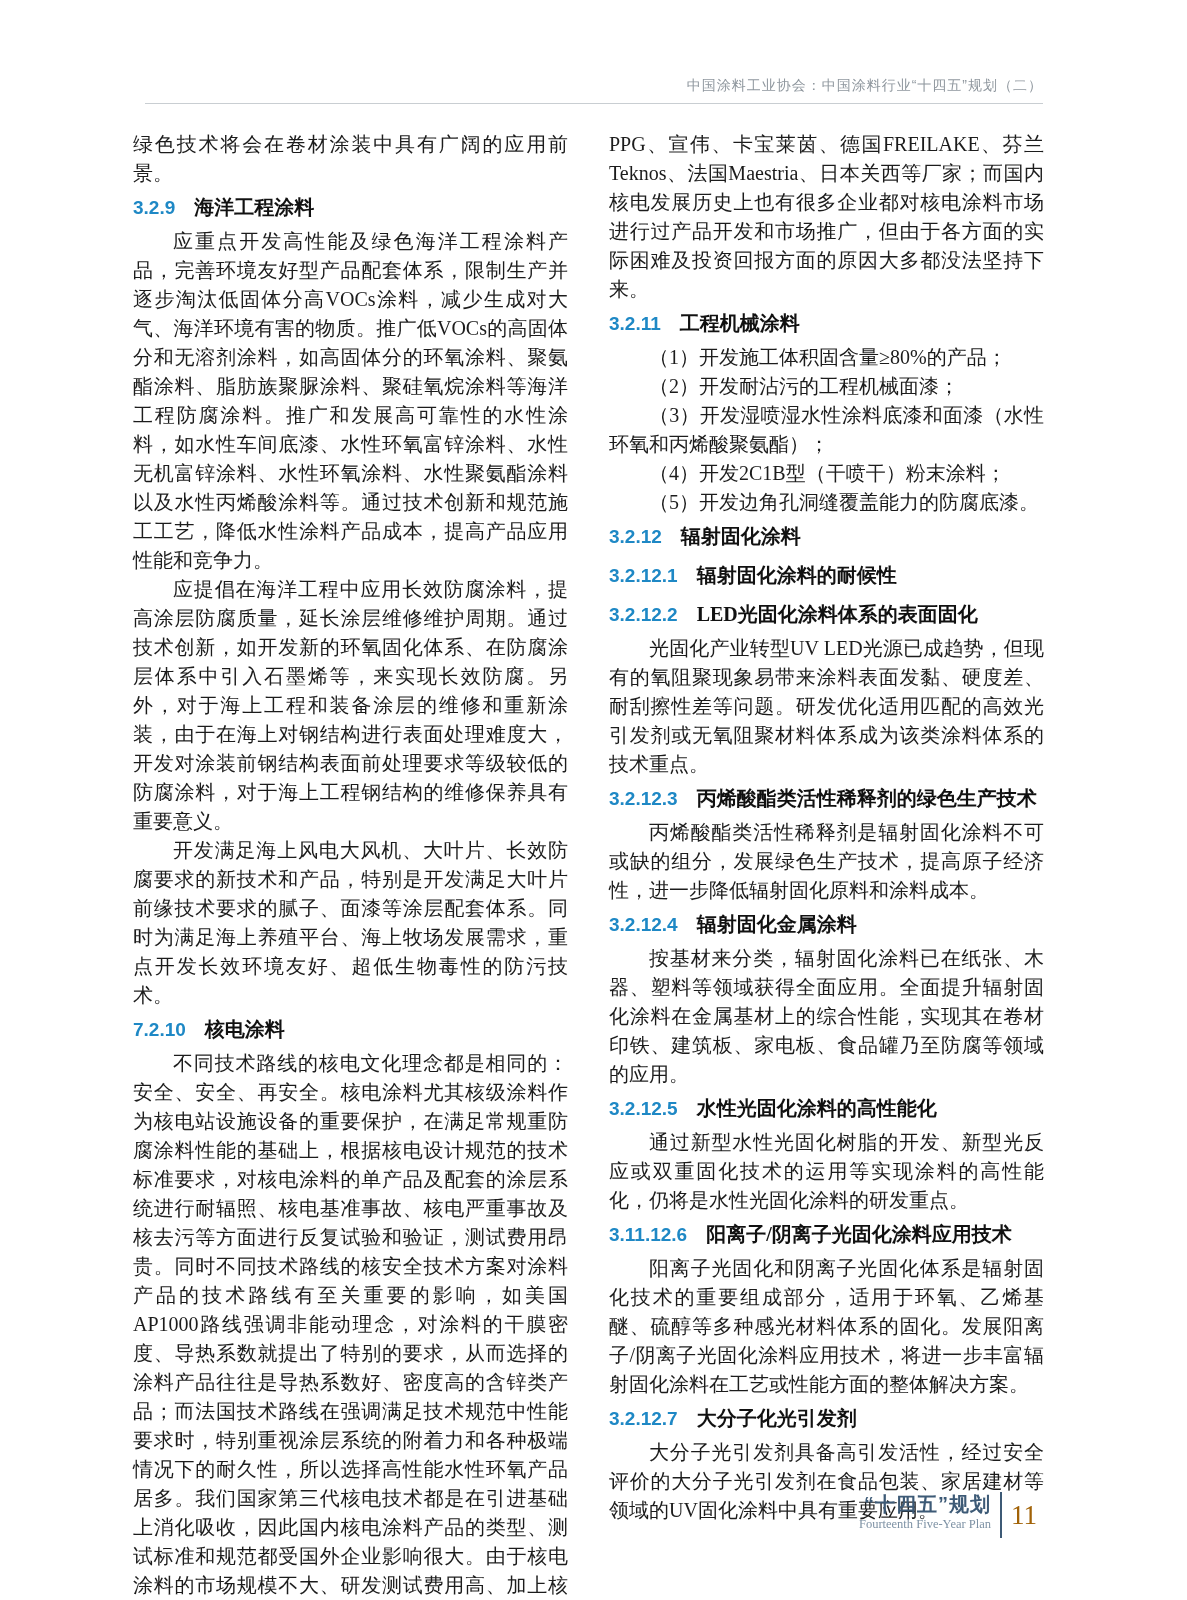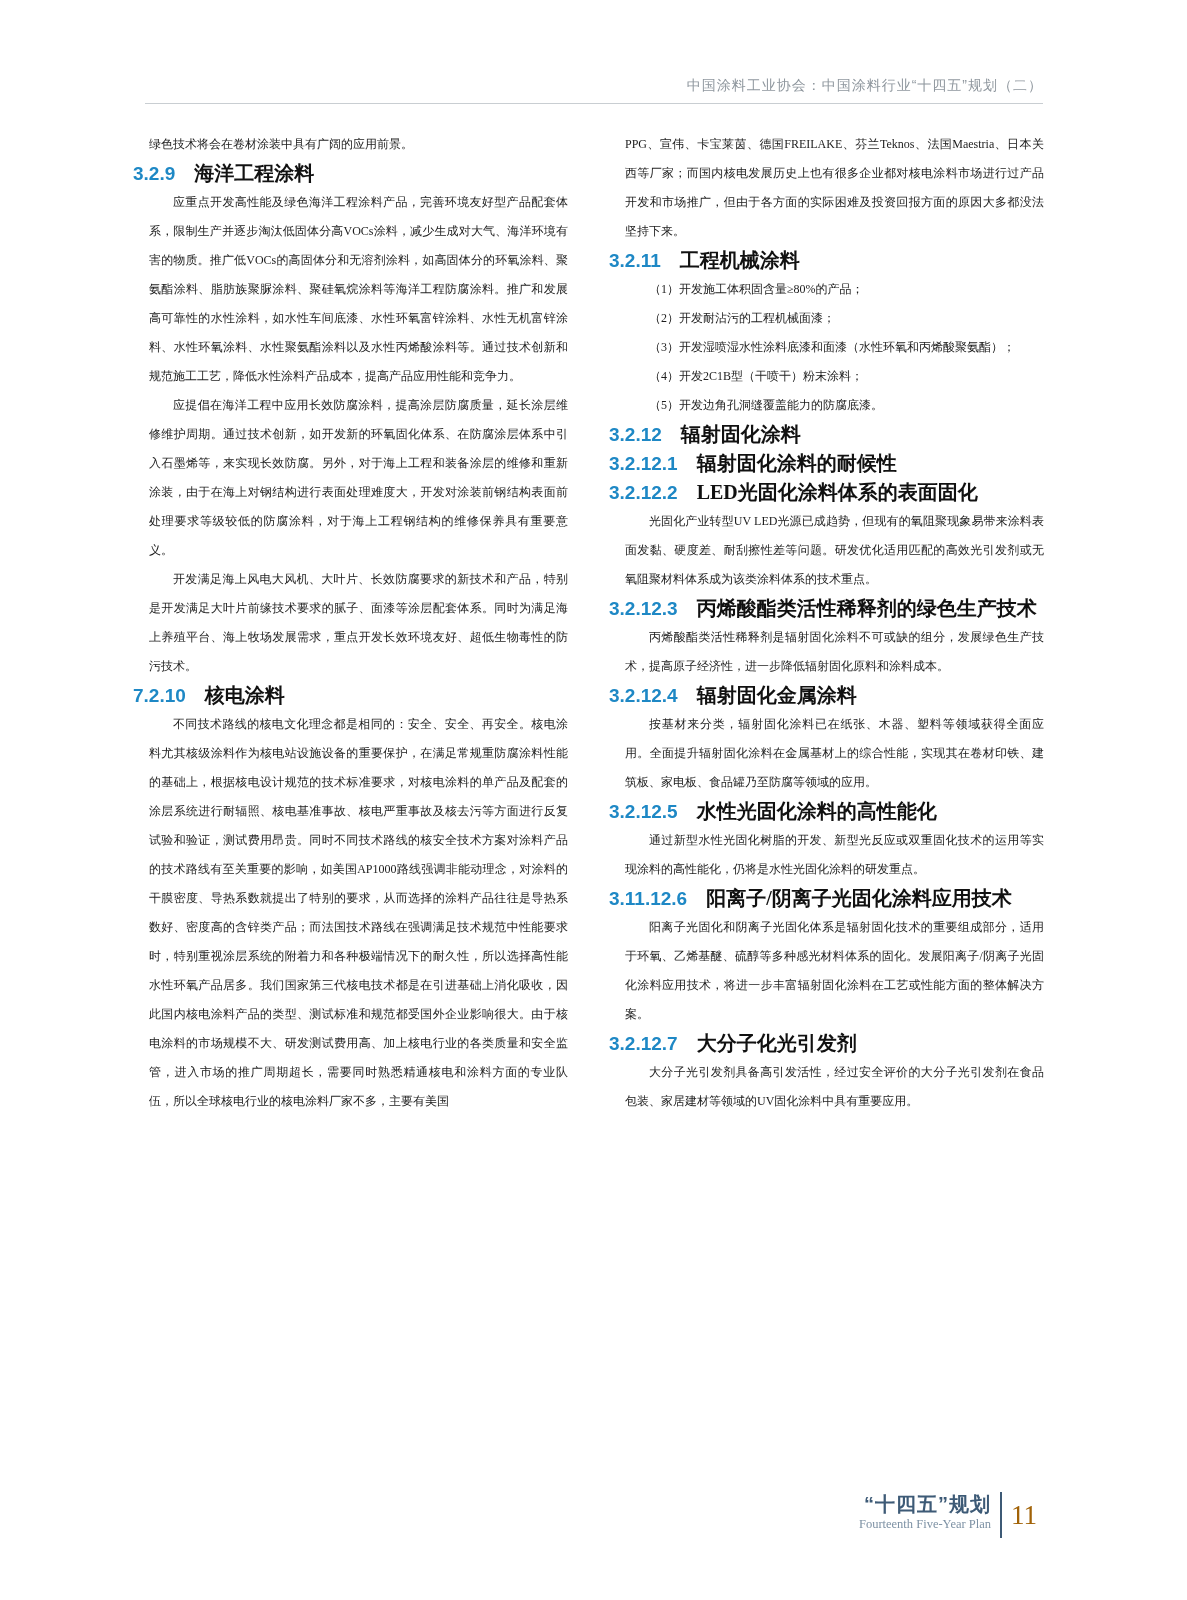--- a/index.html
+++ b/index.html
@@ -40,32 +40,31 @@
   .columns {
     position: absolute;
     top: 130px;
     left: 133px;
     width: 911px;
     display: flex;
     gap: 41px;
   }
   .column { width: 435px; }
   .para {
-    font-size: 12px;
+    font-size: 20px;
     line-height: 29px;
     text-align: justify;
     text-justify: inter-ideograph;
     text-indent: 2em;
     color: var(--body-ink);
-    margin-left: 16px;
   }
   .para.noindent { text-indent: 0; }
   .section-heading {
     font-size: 20px;
-    line-height: 28px;
+    line-height: 38px;
     white-space: nowrap;
   }
   .heading-number {
     font-family: "Liberation Sans", "DejaVu Sans", sans-serif;
     font-weight: bold;
     font-size: 19px;
     color: var(--accent);
   }
   .heading-title {
     font-weight: bold;

